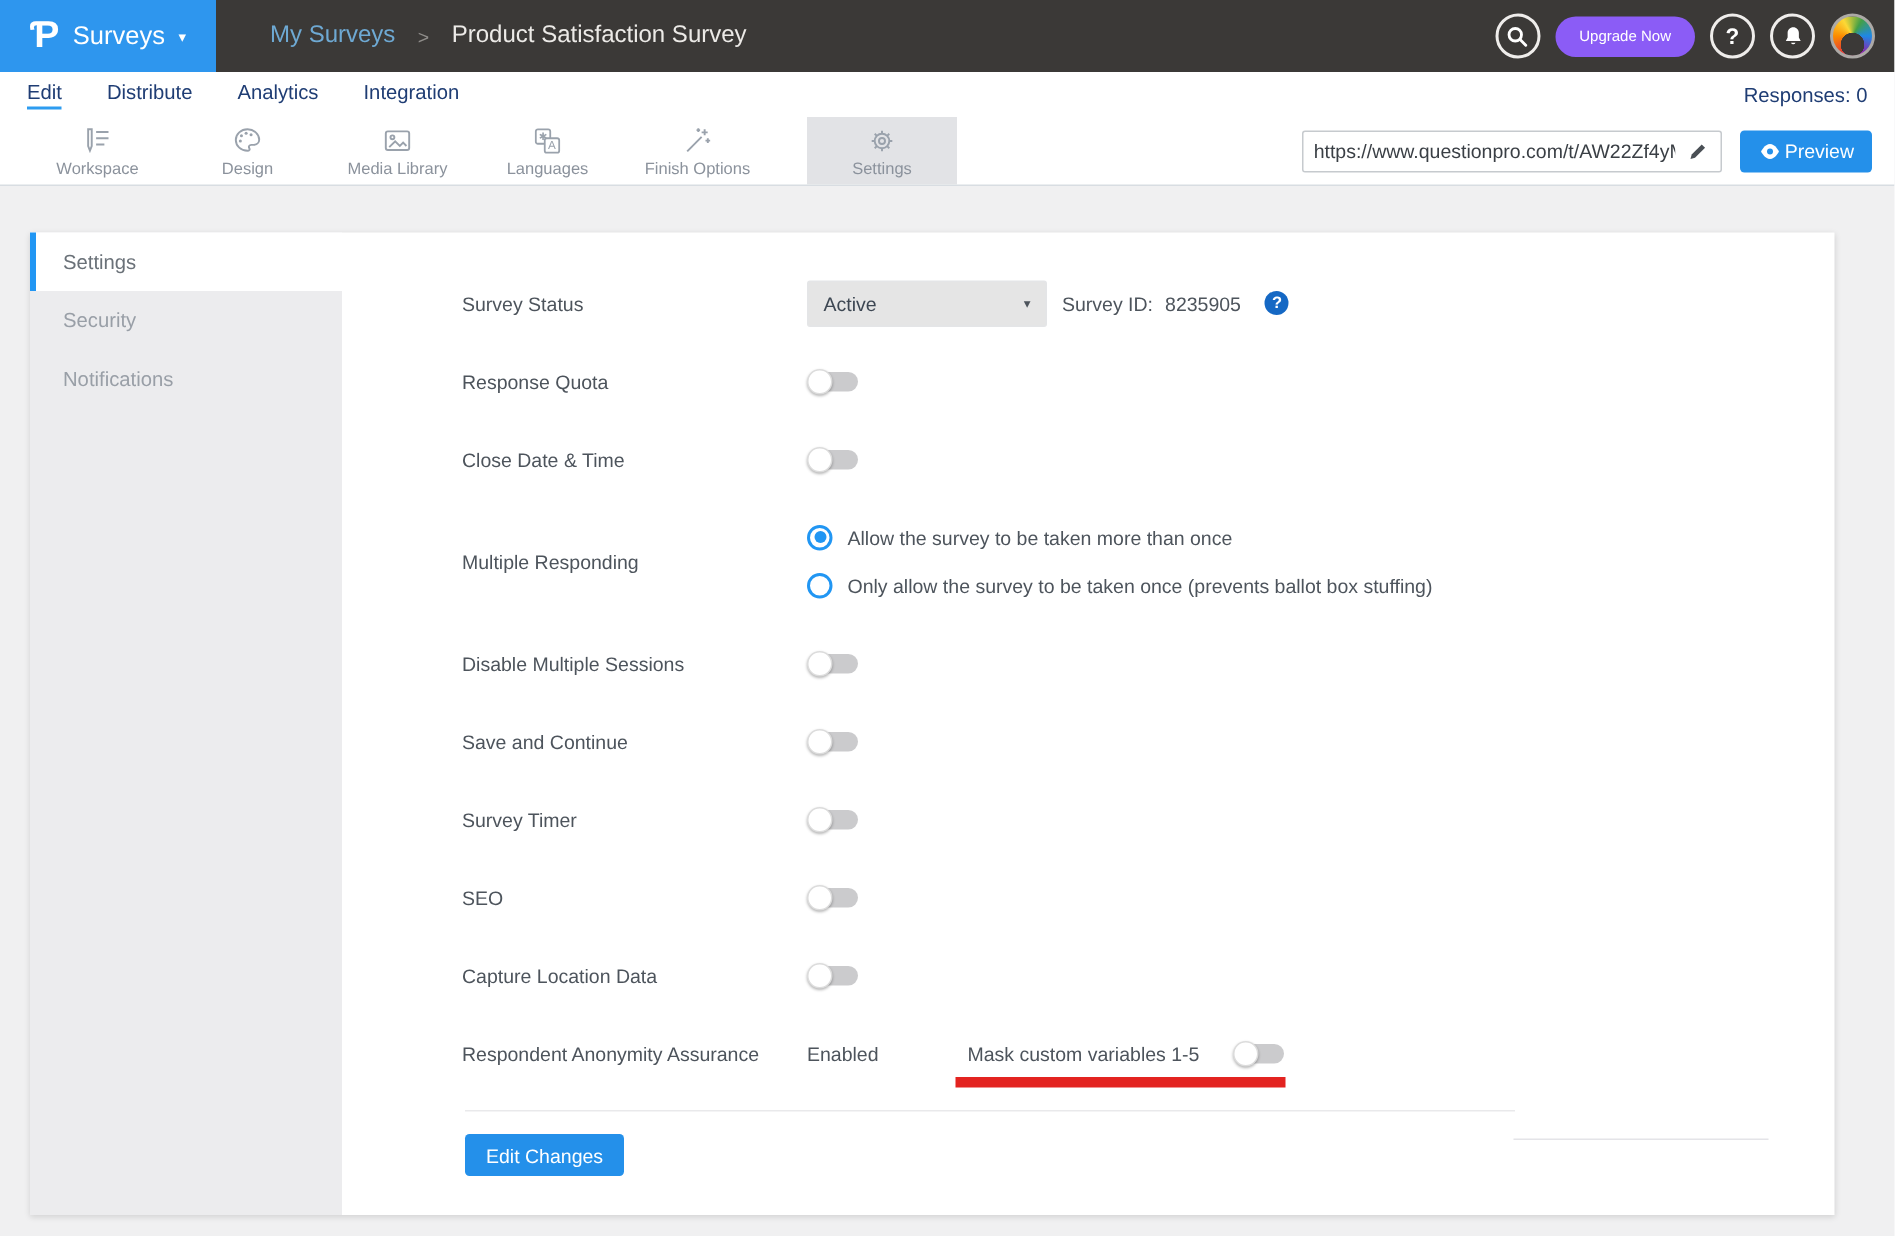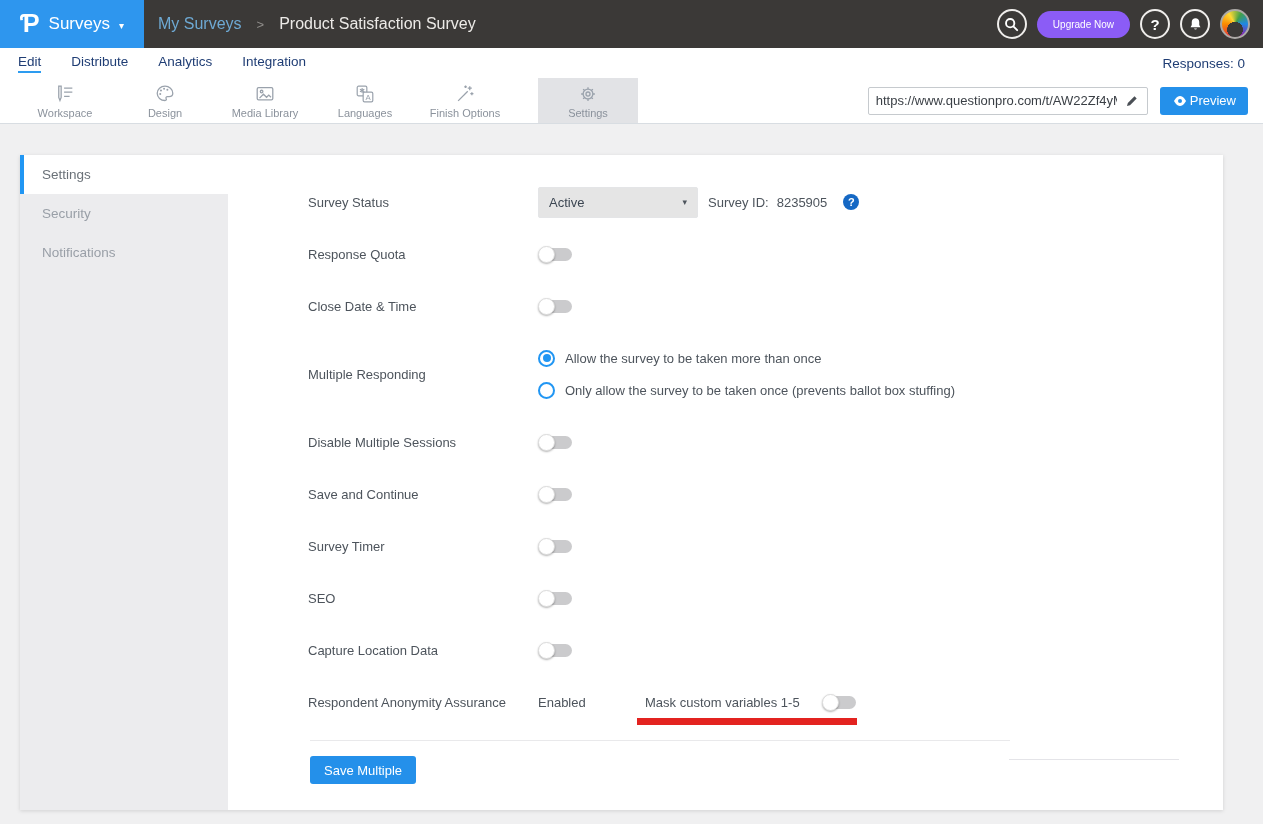--- a/index.html
+++ b/index.html
@@ -5,21 +5,21 @@
   * { box-sizing: border-box; margin: 0; padding: 0; }
   html,body { width:1263px; height:824px; overflow:hidden; }
   body { font-family:"Liberation Sans", sans-serif; background:#f0f0f1; }
 
   
   .topbar { height:48px; background:#3b3937; display:flex; align-items:center; }
   .brand { width:144px; height:48px; background:#2e96ee; display:flex; align-items:center; justify-content:center; gap:9px; color:#fff; cursor:pointer; }
   .logo-glyph { font-size:25px; font-weight:bold; line-height:1; transform:translateY(-1px); }
   .brand-label { font-size:17px;text-align:center; }
   .brand-caret { font-size:10px; transform:translateY(1px); }
-  .breadcrumb { margin-left:14px; display:flex; align-items:center; gap:15px; font-size:16px; }
+  .breadcrumb { margin-left:36px; display:flex; align-items:center; gap:15px; font-size:16px; }
   .crumb-link { color:#6ea9d3; cursor:pointer; }
   .crumb-sep { color:#8f8d8a; font-size:13px; }
   .crumb-current { color:#eceae7; }
   .topbar-right { margin-left:auto; display:flex; align-items:center; gap:10px; padding-right:13px; }
   .icon-circle { width:30px; height:30px; border:2px solid #efedeb; border-radius:50%; display:flex; align-items:center; justify-content:center; color:#fff; background:transparent; cursor:pointer; }
   .help-glyph { font-size:15px; font-weight:bold; color:#fff; }
   .upgrade-btn { height:27px; padding:0 16px; background:#8b5cf6; border:none; border-radius:14px; color:#fff; font-weight:normal; font-size:10px; font-family:inherit; cursor:pointer; }
   .avatar { width:30px; height:30px; border-radius:50%; border:2px solid #aca9a6; background:
       radial-gradient(circle at 50% 72%, #3b3937 34%, rgba(59,57,55,0) 35%),
       conic-gradient(from 210deg, #e53935, #fb8c00, #fdd835, #43a047, #1e88e5, #8e24aa, #e53935);
@@ -306,18 +306,18 @@
         <span class="enabled-text">Enabled</span>
         <span class="mask-label">Mask custom variables 1-5</span>
         <div class="toggle">
             <div class="toggle-track"></div>
             <div class="toggle-knob"></div>
           </div>
         <div class="red-bar"></div>
       </div>
 
       <div class="divider"></div>
-      <button class="save-btn">Save Multiple</button>
+      <button class="save-btn">Edit Changes</button>
     </div>
 
     <div class="stray-line"></div>
   </div>
 </div>
 
 </body></html>

